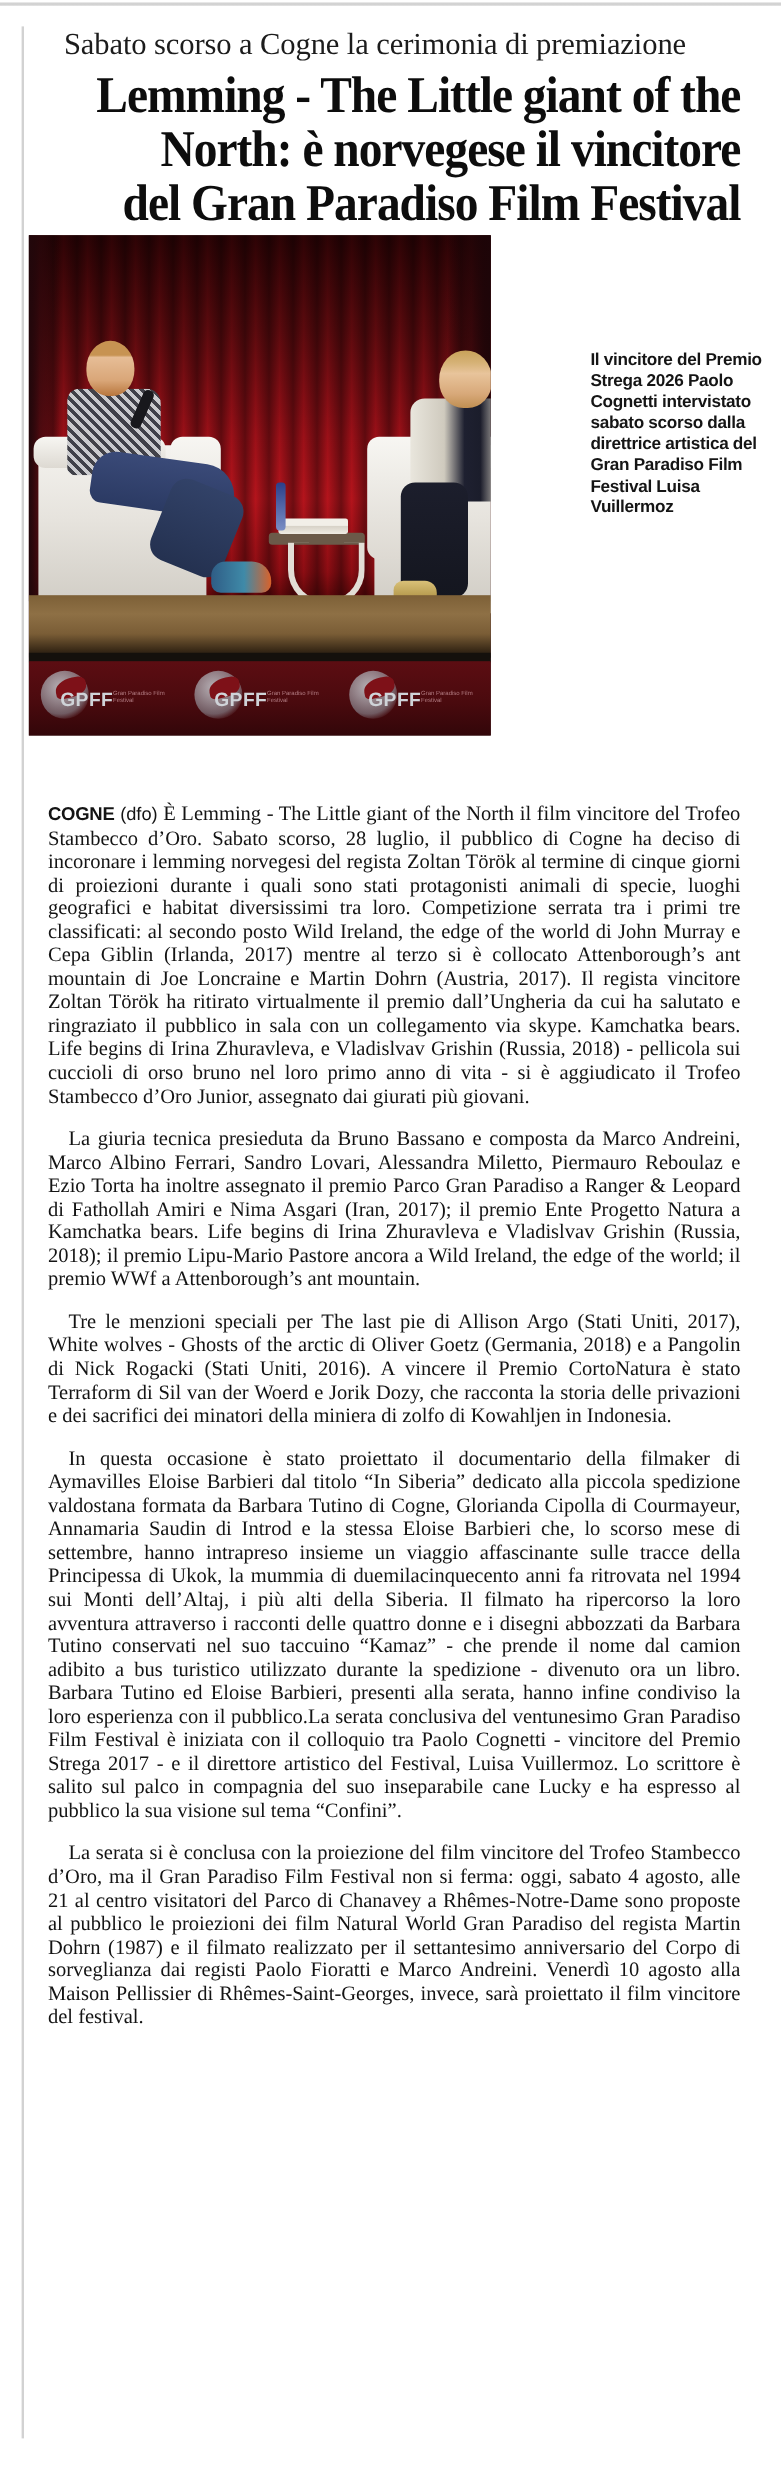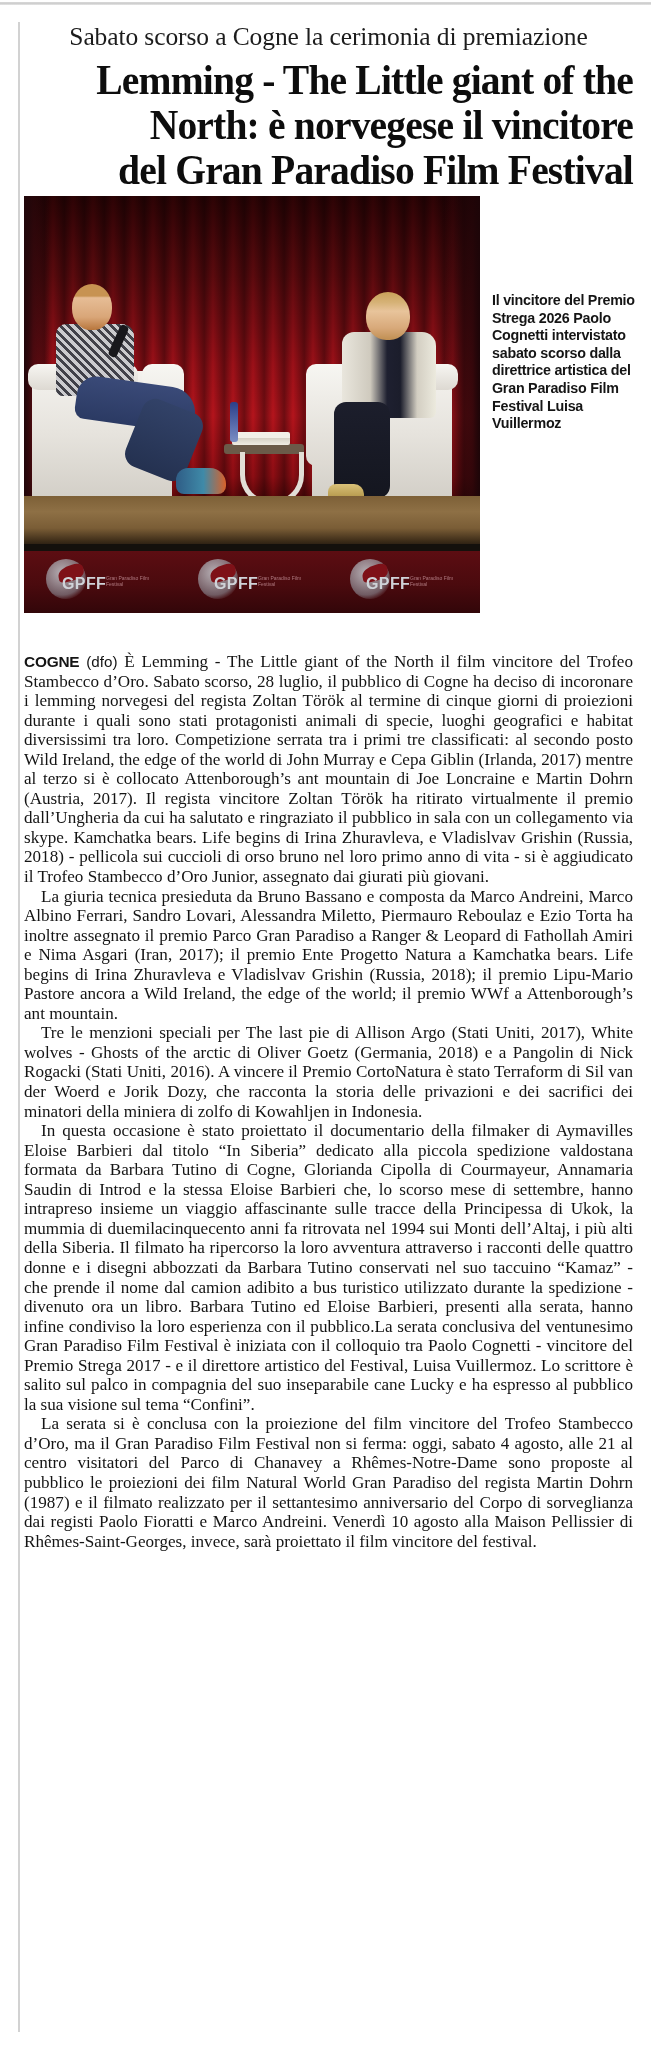--- a/index.html
+++ b/index.html
@@ -34,21 +34,21 @@
 
   .page {
     position: absolute;
     left: 0; top: 0;
     width: 651px;
   }
 
   
   .headline-block {
     position: absolute;
-    left: 24px; top: 22px;
+    left: 8px; top: 22px;
     width: 609px;
   }
   .kicker {
     font-family: "Liberation Serif", "DejaVu Serif", serif;
     font-size: 25.5px;
     line-height: 30px;
     text-align: center;
     color: #1c1c1c;
     letter-spacing: -0.1px;
     white-space: nowrap;
@@ -69,21 +69,21 @@
 
   
   .media-row {
     position: absolute;
     left: 24px; top: 196px;
     width: 609px;
   }
   .photo {
     position: absolute;
     left: 0; top: 0;
-    width: 456px;
+    width: 385px;
     height: 417px;
     overflow: hidden;
     background: #2a0406;
   }
   
   .curtain {
     position: absolute; left: 0; top: 0; right: 0; height: 305px;
     background:
       repeating-linear-gradient(to right,
         rgba(0,0,0,0.40) 0px, rgba(0,0,0,0.0) 9px, rgba(0,0,0,0.38) 20px),
@@ -190,21 +190,21 @@
     width: 609px;
     font-family: "Liberation Serif", "DejaVu Serif", serif;
     font-size: 17.1px;
     line-height: 19.55px;
     text-align: justify;
     color: #141414;
     hyphens: auto;
     -webkit-hyphens: auto;
   }
   .body-text p {
-    margin: 0;
+    margin: 16px;
     text-indent: 17px;
   }
   .body-text p.first { text-indent: 0; }
   .dateline {
     font-family: "Liberation Sans", "DejaVu Sans", sans-serif;
     font-weight: 700;
     font-size: 15.4px;
     letter-spacing: -0.2px;
   }
   .byline {

